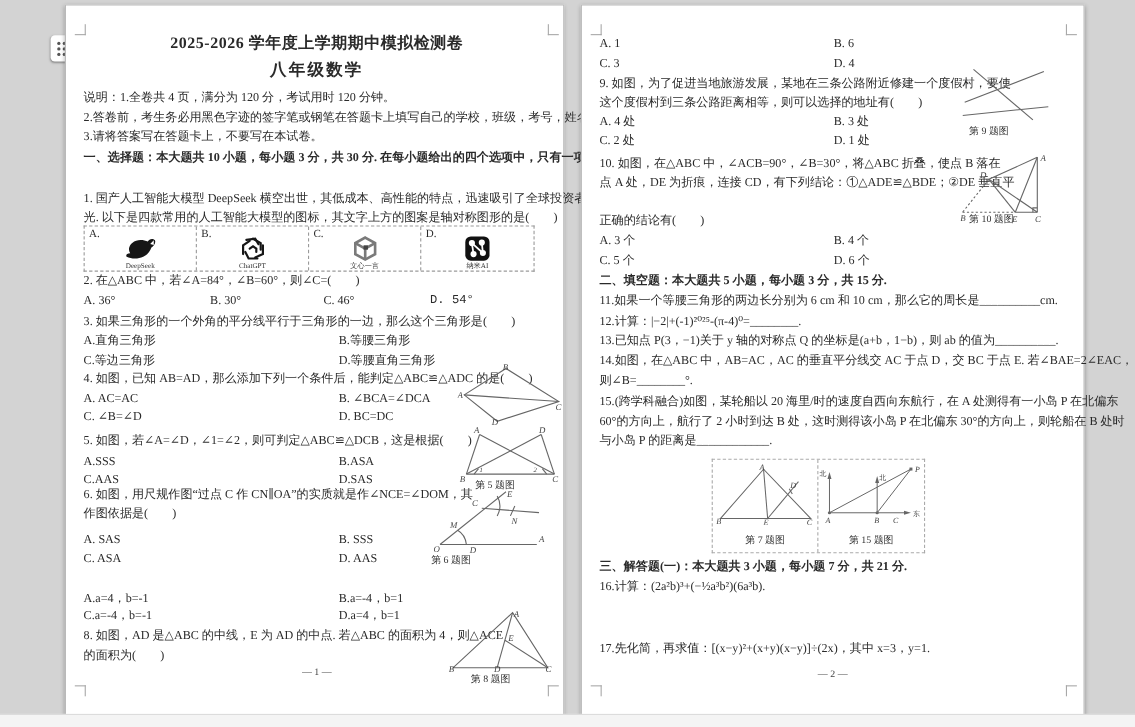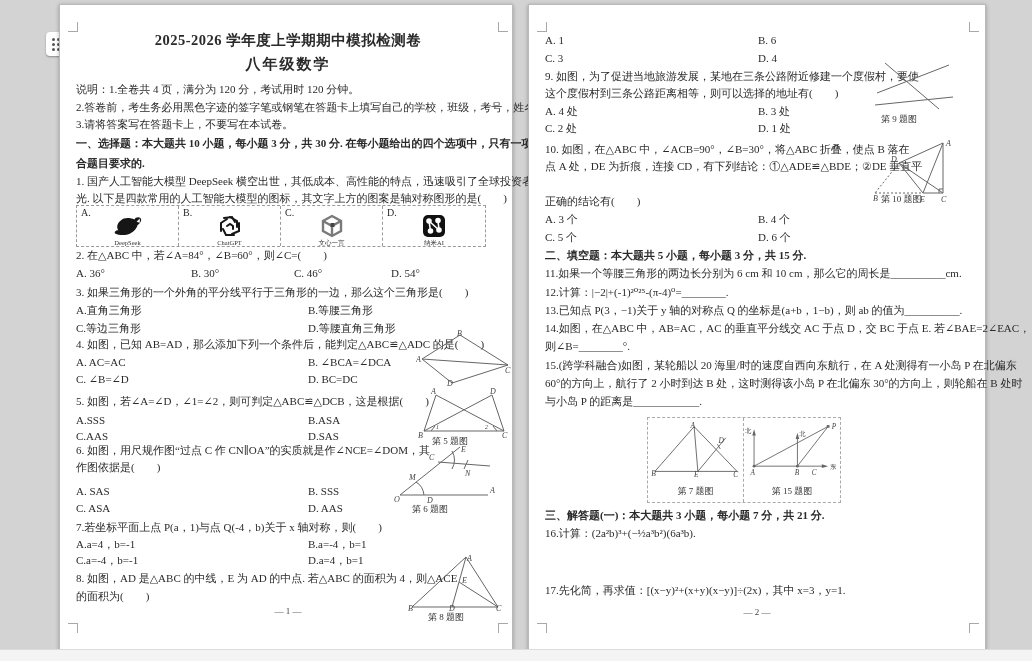--- a/index.html
+++ b/index.html
@@ -13,21 +13,21 @@
   .b{font-weight:bold;}
   .center{text-align:center;}
   .title{font-size:14.5px;font-weight:bold;letter-spacing:.5px;}
   .subtitle{font-size:15px;font-weight:bold;letter-spacing:2px;}
   .two span{position:absolute;left:0;}
   .two span:nth-child(2){left:232px;}
   #page2 .two span:nth-child(2){left:213px;}
   .four span{position:absolute;left:0;}
   .four span:nth-child(2){left:115px;}
   .four span:nth-child(3){left:218px;}
-  .four span:nth-child(4){left:315px;}
+  .four span:nth-child(4){left:315px;font-family:Liberation Mono, monospace;}
   .pageno{font-size:9px;color:#444;text-align:center;width:424px;}
   
   .icon-table{position:absolute;left:16px;top:200px;width:408px;height:40px;display:grid;
               grid-template-columns:repeat(4,1fr);border:1px dashed #9a9a9a;}
   .icon-cell{position:relative;border-right:1px dashed #9a9a9a;display:flex;align-items:center;justify-content:center;}
   .icon-cell:last-child{border-right:none;}
   .cell-letter{position:absolute;left:4px;top:1px;font-size:10px;}
   .cell-label{position:absolute;bottom:0;left:0;width:100%;text-align:center;font-size:6.5px;color:#333;line-height:7px;}
   
   .fig{position:absolute;}
@@ -70,21 +70,20 @@
     <div class="crop tr" style="left:438px;top:17px"></div>
     <div class="crop bl" style="left:8px;top:618px"></div>
     <div class="crop br" style="left:438px;top:618px"></div>
 
     <div class="r title center" style="top:28px">2025-2026 学年度上学期期中模拟检测卷</div>
     <div class="r subtitle center" style="top:52px">八年级数学</div>
     <div class="r" style="top:77px">说明：1.全卷共 4 页，满分为 120 分，考试用时 120 分钟。</div>
     <div class="r" style="top:95px">2.答卷前，考生务必用黑色字迹的签字笔或钢笔在答题卡上填写自己的学校，班级，考号，姓名。</div>
     <div class="r" style="top:112px">3.请将答案写在答题卡上，不要写在本试卷。</div>
     <div class="r b" style="top:131px">一、选择题：本大题共 10 小题，每小题 3 分，共 30 分. 在每小题给出的四个选项中，只有一项是符</div>
-    <div class="r b" style="top:151px">合题目要求的.</div>
     <div class="r" style="top:169px">1. 国产人工智能大模型 DeepSeek 横空出世，其低成本、高性能的特点，迅速吸引了全球投资者的目</div>
     <div class="r" style="top:186px">光. 以下是四款常用的人工智能大模型的图标，其文字上方的图案是轴对称图形的是(　　)</div>
 
     <div class="icon-table">
       <div class="icon-cell">
         <span class="cell-letter">A.</span>
         <svg width="30" height="22" viewBox="0 0 28 18">
           <path fill="#161616" d="M26 2 C24 0 21 1 20 3 C16 1 10 1 7 4 C4 6 3 10 5 13 C2 13 1 15 2 16 C6 18 12 18 16 16 C20 14 22 11 23 8 C25 7 27 4 26 2 Z M22 5 l3 -3 l0 4 Z"></path>
         </svg>
         <span class="cell-label">DeepSeek</span>
@@ -170,21 +169,20 @@
     <div class="r" style="top:438px">6. 如图，用尺规作图“过点 C 作 CN∥OA”的实质就是作∠NCE=∠DOM，其</div>
     <div class="r" style="top:455px">作图依据是(　　)</div>
     <div class="r two" style="top:479px">
       <span>A. SAS</span>
       <span>B. SSS</span>
     </div>
     <div class="r two" style="top:496px">
       <span>C. ASA</span>
       <span>D. AAS</span>
     </div>
-    <div class="r" style="top:515px">7.若坐标平面上点 P(a，1)与点 Q(-4，b)关于 x 轴对称，则(　　)</div>
     <div class="r two" style="top:532px">
       <span>A.a=4，b=-1</span>
       <span>B.a=-4，b=1</span>
     </div>
     <div class="r two" style="top:548px">
       <span>C.a=-4，b=-1</span>
       <span>D.a=4，b=1</span>
     </div>
     <div class="r" style="top:566px">8. 如图，AD 是△ABC 的中线，E 为 AD 的中点. 若△ABC 的面积为 4，则△ACE</div>
     <div class="r" style="top:584px">的面积为(　　)</div>
@@ -236,21 +234,21 @@
         </g>
         <text x="67" y="9">E</text>
         <text x="35" y="17">C</text>
         <text x="71" y="33">N</text>
         <text x="15" y="37">M</text>
         <text x="0" y="59">O</text>
         <text x="33" y="60">D</text>
         <text x="96" y="50">A</text>
       </svg>
     </div>
-    <div class="figcap" style="left:352px;top:498px">第 6 题图</div>
+    <div class="figcap" style="left:332px;top:498px">第 6 题图</div>
 
     <div class="fig" style="left:348px;top:548px">
       <svg width="96" height="58" viewBox="0 0 96 58">
         <g class="ln">
           <polygon points="58,4 4,54 90,54"></polygon>
           <line x1="58" y1="4" x2="44" y2="54"></line>
           <line x1="90" y1="54" x2="51" y2="29"></line>
         </g>
         <text x="59" y="8">A</text>
         <text x="0" y="58">B</text>

